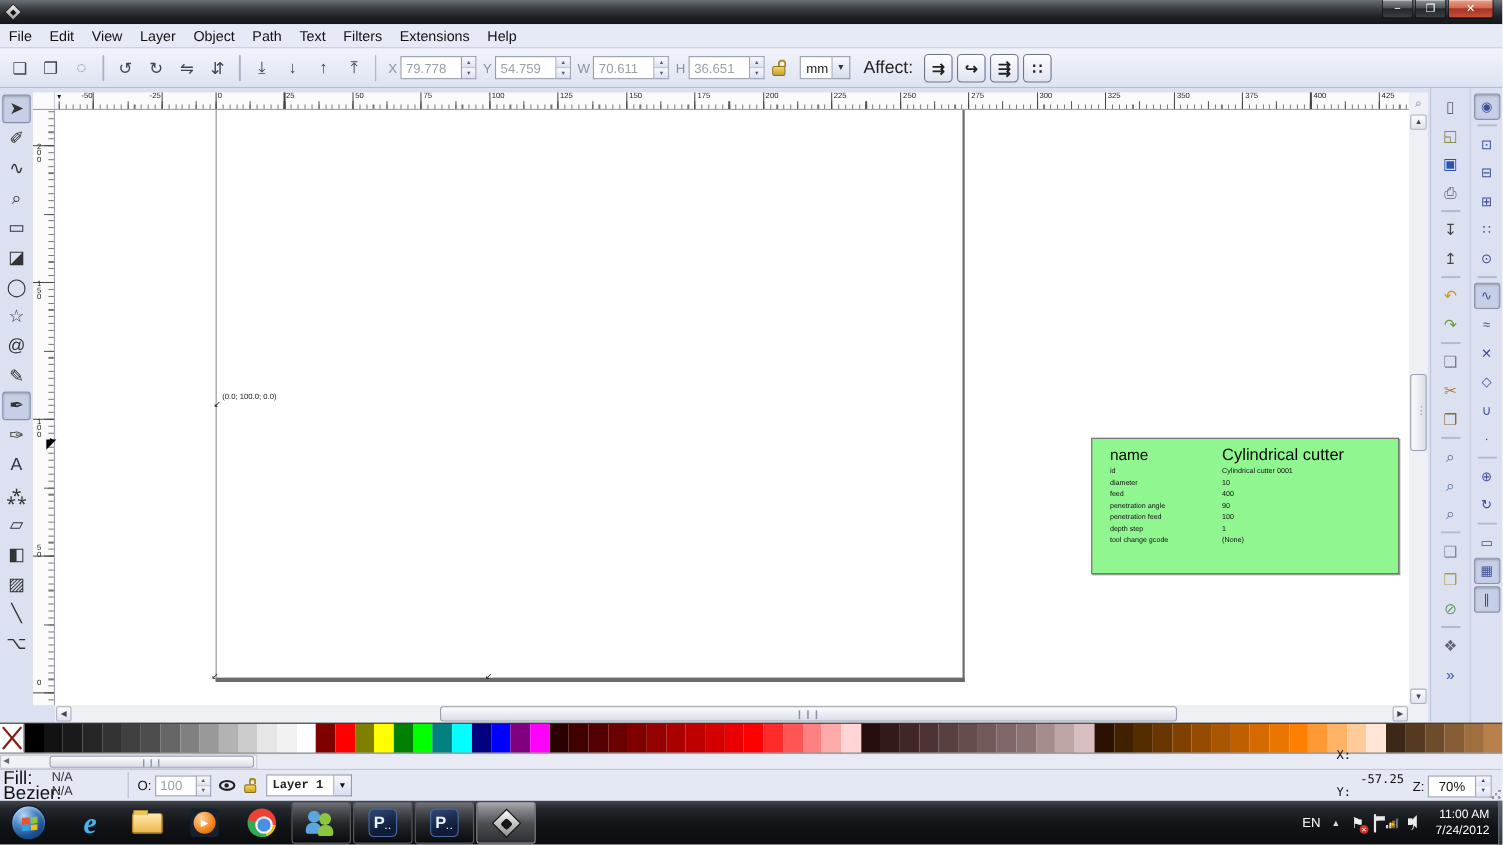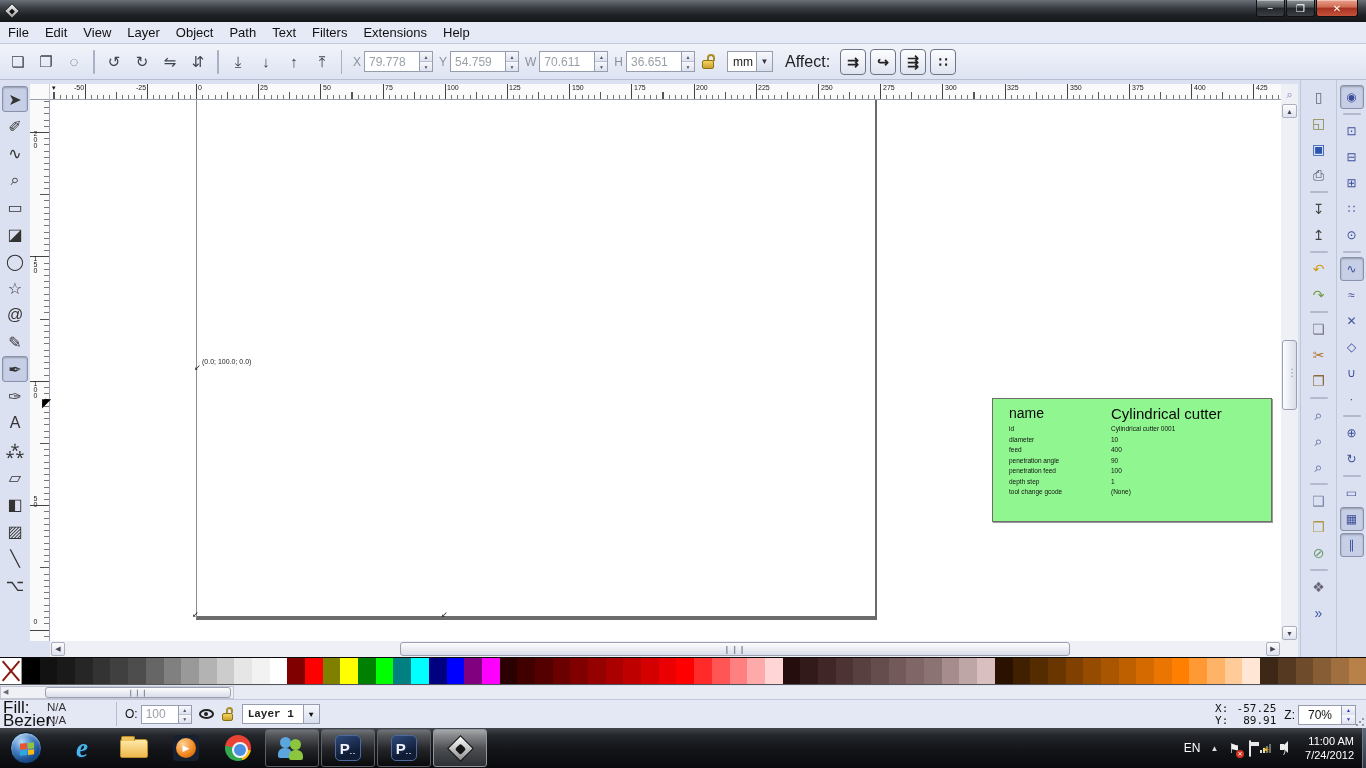--- a/index.html
+++ b/index.html
@@ -178,21 +178,21 @@
   .layercombo { display:flex; margin-right:8px;font-family:Liberation Mono, monospace; }
   .layercombo .lval { width:62px; height:20px; background:#fff; border:1px solid #969dae; font-size:11px; font-weight:bold;
     display:flex; align-items:center; padding-left:5px; color:#222; }
   .layercombo .lbtn { width:16px; height:20px; border:1px solid #969dae; border-left:none;
     background:linear-gradient(180deg,#f7f8fc,#d8deee); font-size:8px; display:flex; align-items:center; justify-content:center; }
   .statusmsg { font-size:12px; color:#000; margin-left:2px; }
   .sb-right { position:absolute; right:10px; top:0; height:29px; display:flex; align-items:center; }
   .xy-block { font-family:"DejaVu Sans Mono", monospace; font-size:11px; line-height:12px; text-align:right; margin-right:8px; }
   .xy-row { display:flex; justify-content:flex-end; }
   .xy-row .xylbl { margin-right:4px; }
-  .xy-row .xyval { width:44px; text-align:right; }
+  .xy-row .xyval { width:44px; text-align:right;margin-top:22px; }
   .z-label { font-size:12px; margin-right:3px; }
   .zoombox { width:44px; height:20px; background:#fff; border:1px solid #969dae; font-size:12px; color:#111;
     display:flex; align-items:center; justify-content:center; }
   .zspin { width:14px; height:20px; border:1px solid #969dae; border-left:none; display:flex; flex-direction:column; }
   .zspin span { flex:1; font-size:5px; color:#33c; display:flex; align-items:center; justify-content:center;
     background:linear-gradient(180deg,#f7f8fc,#dde2ef); }
   .sizegrip { position:absolute; right:1px; bottom:1px; width:10px; height:10px;
     background:radial-gradient(circle 1.2px at 8px 2px,#999 1.2px,transparent 1.3px),
                radial-gradient(circle 1.2px at 8px 8px,#999 1.2px,transparent 1.3px),
                radial-gradient(circle 1.2px at 2px 8px,#999 1.2px,transparent 1.3px),

